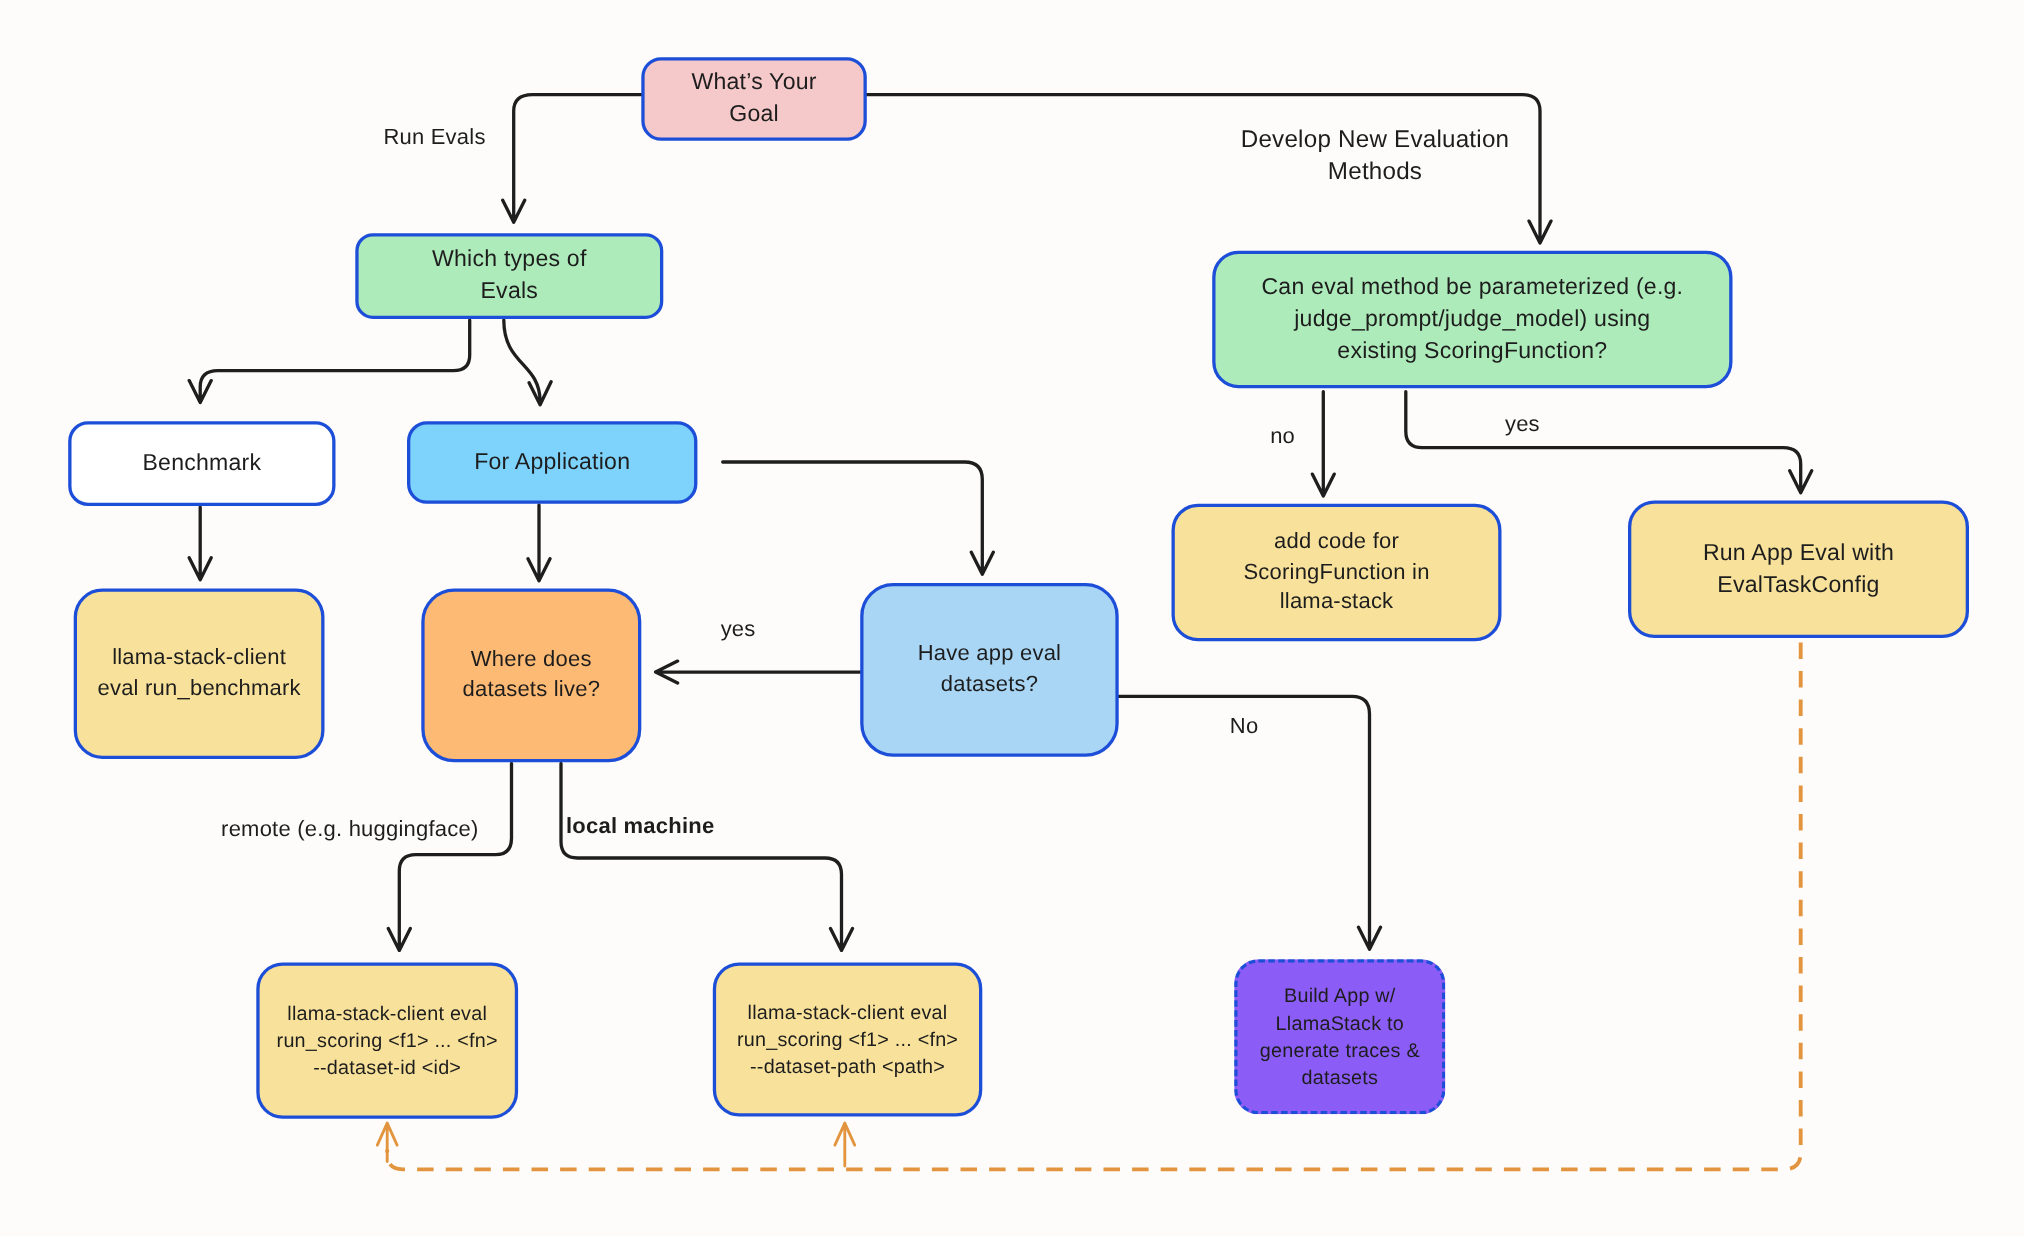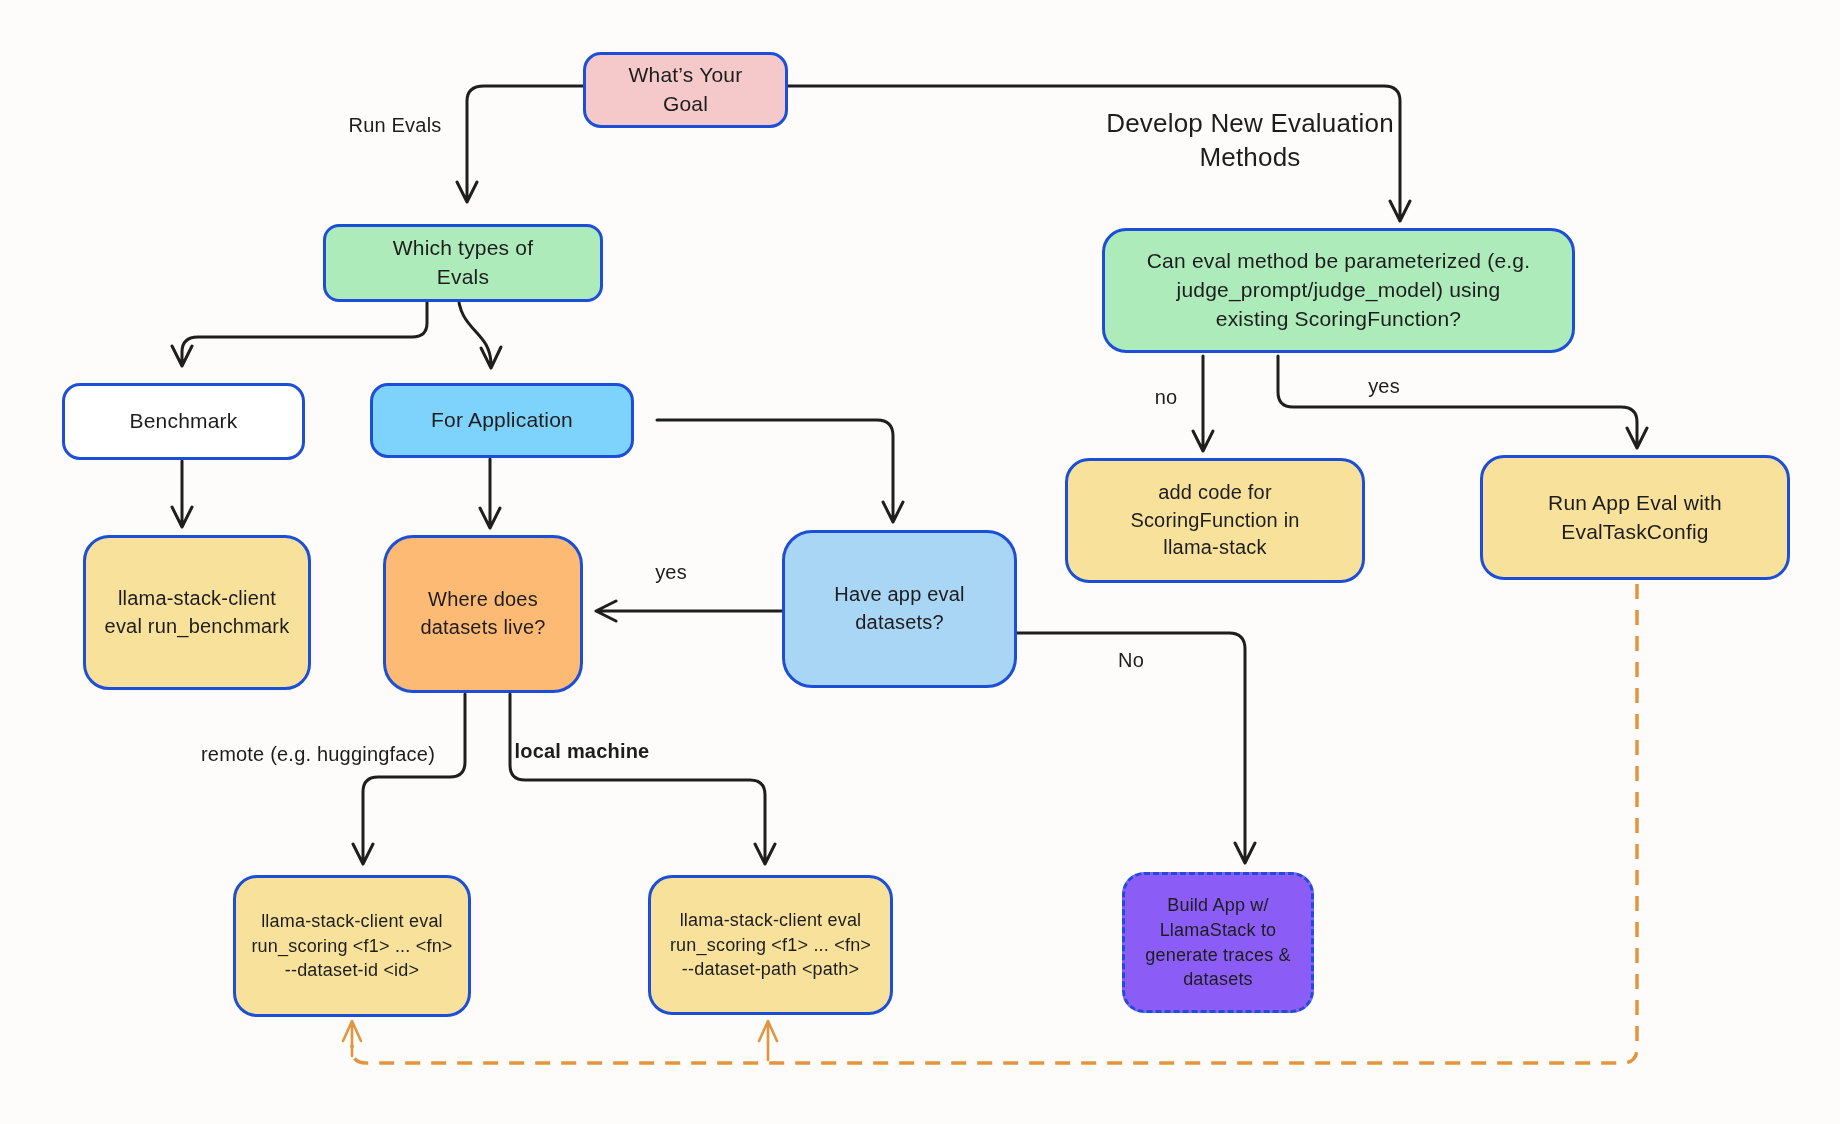--- a/index.html
+++ b/index.html
@@ -20,35 +20,35 @@
     border:3px solid #1d4ed8; line-height:1.38; letter-spacing:.2px;
     padding:4px 8px;
   }
   .elabel {
     position:absolute; transform:translate(-50%,-50%);
     text-align:center; white-space:pre-line; font-size:20px; line-height:1.3;
     letter-spacing:.2px;
   }
 
   #n-goal      {left:583px;  top:52px;  width:205px; height:76px;  background:#F5C9C9; border-radius:18px; font-size:21px;}
-  #n-which     {left:323px;  top:212px; width:280px; height:78px;  background:#AEEBBA; border-radius:16px; font-size:21px;margin-top:12px;}
+  #n-which     {left:323px;  top:212px; width:280px; height:78px;  background:#AEEBBA; border-radius:16px; font-size:21px;}
   #n-param     {left:1102px; top:228px; width:473px; height:125px; background:#AEEBBA; border-radius:24px; font-size:21px;}
   #n-bench     {left:62px;   top:383px; width:243px; height:77px;  background:#FFFFFF; border-radius:18px; font-size:21px;}
   #n-forapp    {left:370px;  top:383px; width:264px; height:75px;  background:#7dd3fc; border-radius:18px; font-size:21px;}
-  #n-benchcmd  {left:67px;   top:535px; width:228px; height:155px; background:#F8E29B; border-radius:26px; font-size:20px;margin-left:16px;}
+  #n-benchcmd  {left:67px;   top:535px; width:228px; height:155px; background:#F8E29B; border-radius:26px; font-size:20px;}
   #n-where     {left:383px;  top:535px; width:200px; height:158px; background:#fdba74; border-radius:30px; font-size:20px;}
   #n-have      {left:782px;  top:530px; width:235px; height:158px; background:#A9D6F5; border-radius:30px; font-size:20px;}
   #n-addcode   {left:1065px; top:458px; width:300px; height:125px; background:#F8E29B; border-radius:24px; font-size:20px;}
   #n-runapp    {left:1480px; top:455px; width:310px; height:125px; background:#F8E29B; border-radius:24px; font-size:21px;}
   #n-scoreid   {left:233px;  top:875px; width:238px; height:142px; background:#F8E29B; border-radius:24px; font-size:18px;}
   #n-scorepath {left:648px;  top:875px; width:245px; height:140px; background:#F8E29B; border-radius:24px; font-size:18px;}
   #n-buildapp  {left:1122px; top:872px; width:192px; height:141px; background:#8b5cf6; border-radius:22px; font-size:18px; border-style:dashed;}
 
   #l-runevals  {left:395px;  top:125px;}
-  #l-develop   {left:1250px; top:141px; font-size:26px;}
+  #l-develop   {left:1250px; top:141px; font-size:22px;}
   #l-no-left   {left:1166px; top:397px;}
   #l-yes-right {left:1384px; top:386px;}
   #l-yes-mid   {left:671px;  top:572px;}
   #l-no-mid    {left:1131px; top:660px;}
   #l-remote    {left:318px;  top:754px;}
   #l-local     {left:582px;  top:751px;font-weight:bold;}
 </style>
 </head>
 <body>
 

